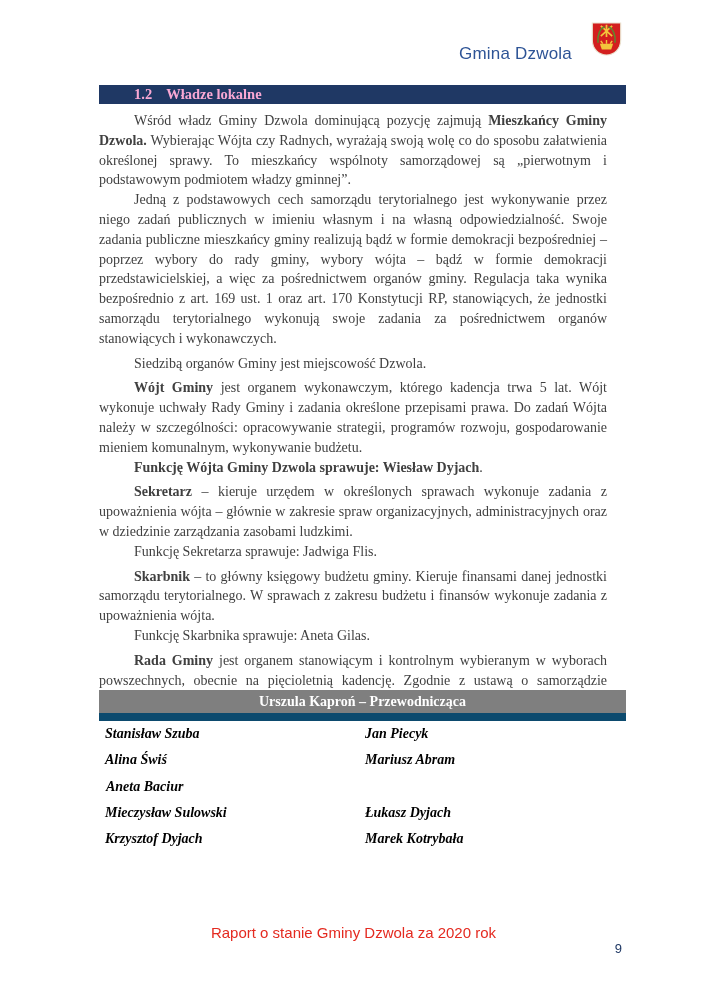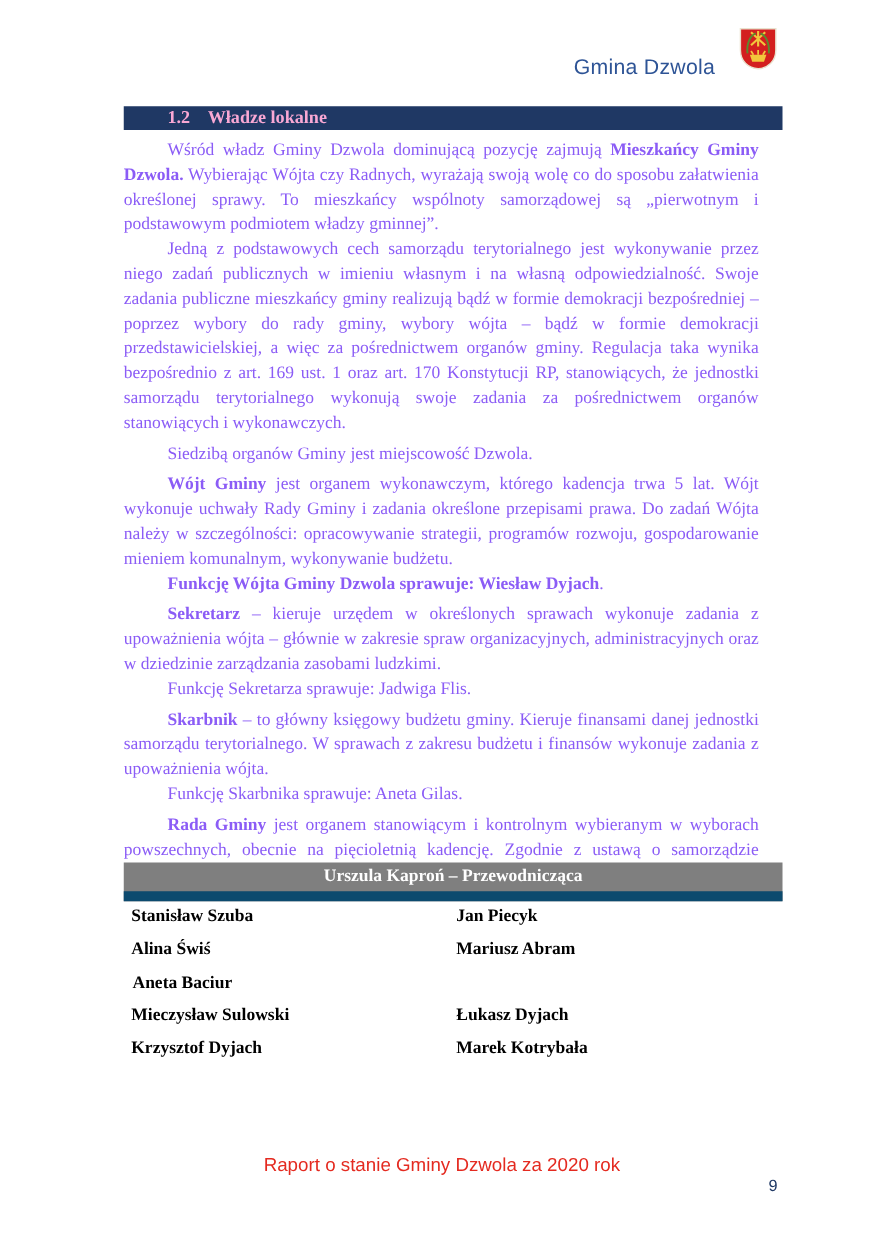--- a/index.html
+++ b/index.html
@@ -21,41 +21,41 @@
   .section-bar{
     position:absolute;top:85px;left:99px;width:527px;height:19px;
     background:#1f3864;color:#f9a8d4;
     font-weight:bold;font-size:14.5px;line-height:19px;
     box-sizing:border-box;padding-left:35px;
   }
   .section-bar .sec-title{margin-left:14px;}
   
   .content{
     position:absolute;top:111px;left:99px;width:508px;
-    font-size:14px;line-height:19.8px;color:#8b5cf6;
+    font-size:14px;line-height:19.8px;color:#404040;
   }
   .content p{margin:0;text-align:justify;text-indent:35px;}
   .content p.space{margin-top:5px;}
   
   .council-table{
     position:absolute;top:690px;left:99px;width:527px;
     font-size:14px;font-weight:bold;color:#ffffff;
   }
   .chair-row{
     background:#7f7f7f;height:23px;line-height:23px;
     text-align:center;border-bottom:8px solid #0c4a6e;
   }
   .vice-row{display:flex;height:24px;line-height:24px;background:#ffffff;}
   .vice-cell{
     background:#7f7f7f;box-sizing:border-box;padding-left:6px;
   }
   .vice-cell.c1{width:257px;margin-right:2px;}
   .vice-cell.c2{width:268px;}
   .body-row{display:flex;height:26.3px;line-height:26.3px;color:#000;}
-  .body-cell{box-sizing:border-box;padding-left:6px;}
+  .body-cell{box-sizing:border-box;padding-left:6px;font-style:italic;}
   .body-cell:first-child{width:259px;}
   .body-cell:last-child{width:268px;padding-left:7px;}
   
   .footer-title{
     position:absolute;top:924px;left:0;width:707px;
     text-align:center;
     font-family:"Liberation Sans", sans-serif;
     font-size:15px;color:#e42a20;
   }
   .page-number{

